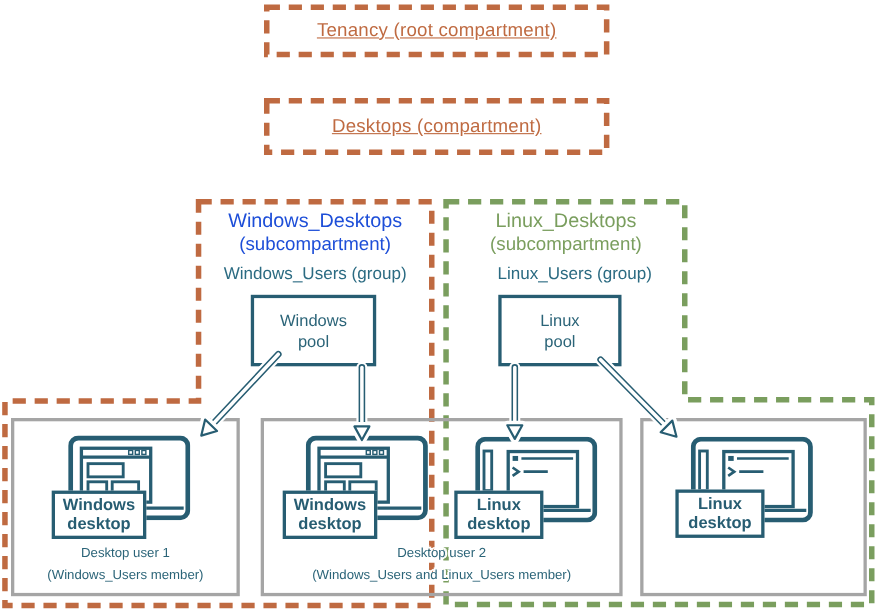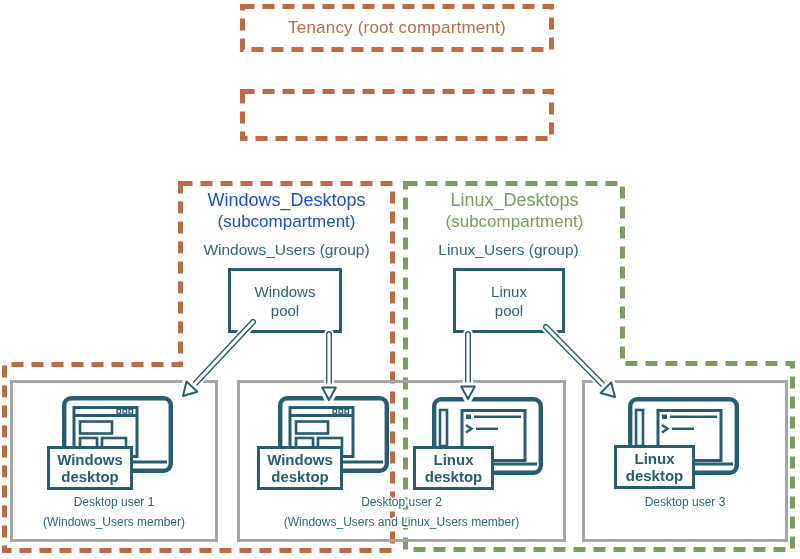--- a/index.html
+++ b/index.html
@@ -10,21 +10,21 @@
   .abs{position:absolute;}
   svg.layer{position:absolute;left:0;top:0;pointer-events:none;}
 
   
   .dash-orange{fill:none;stroke:#bf6a41;stroke-width:5;stroke-dasharray:12 8;}
   .dash-green{fill:none;stroke:#7a9e5e;stroke-width:5;stroke-dasharray:12 8;}
 
   
   .comp-label{
     display:flex;align-items:center;justify-content:center;
-    color:#bf6a41;font-size:17px;letter-spacing:.2px;white-space:nowrap;
+    color:#bf6a41;font-size:17px;letter-spacing:.2px;white-space:nowrap;text-decoration:underline;
   }
 
   
   .sub-header{text-align:center;white-space:nowrap;}
   .sub-title{font-size:18px;line-height:21px;}
   .sub-sub{font-size:17px;line-height:20px;}
   .orange-text{color:#1d4ed8;}
   .green-text{color:#7a9e5e;}
   .group-label{font-size:15.5px;line-height:18px;color:#2b6b82;text-align:center;white-space:nowrap;}
 
@@ -91,28 +91,29 @@
         <line x1="44" y1="31.8" x2="66" y2="31.8" stroke="#275d72" stroke-width="2.4"></line>
       </symbol>
     </defs>
     <rect class="dash-orange" x="242.5" y="6.5" width="309" height="43"></rect>
     <rect class="dash-orange" x="242.5" y="91.5" width="309" height="47"></rect>
     <path class="dash-orange" d="M180.5,183.5 H392.5 V550.5 H4.5 V364.5 H180.5 Z"></path>
     <path class="dash-green" d="M405.5,183.5 H622.5 V363.5 H792.5 V549.5 H405.5 Z"></path>
   </svg>
 
   <div class="abs comp-label" style="left:240px;top:4px;width:314px;height:48px;">Tenancy (root compartment)</div>
+  <div class="abs comp-label" style="left:240px;top:89px;width:314px;height:52px;">Desktops (compartment)</div>
 
   <div class="abs sub-header sub-title orange-text" style="left:178px;top:190px;width:217px;">Windows_Desktops</div>
   <div class="abs sub-header sub-sub orange-text" style="left:178px;top:212px;width:217px;">(subcompartment)</div>
   <div class="abs group-label" style="left:178px;top:241px;width:217px;">Windows_Users (group)</div>
 
   <div class="abs sub-header sub-title green-text" style="left:406px;top:190px;width:217px;">Linux_Desktops</div>
   <div class="abs sub-header sub-sub green-text" style="left:406px;top:212px;width:217px;">(subcompartment)</div>
-  <div class="abs group-label" style="left:400px;top:241px;width:217px;">Linux_Users (group)</div>
+  <div class="abs group-label" style="left:414px;top:241px;width:217px;">Linux_Users (group)</div>
 
   <div class="abs pool-box" style="left:228px;top:268px;width:114px;height:65px;">
     <span>Windows</span>
     <span>pool</span>
   </div>
   <div class="abs pool-box" style="left:453px;top:268px;width:112px;height:65px;">
     <span>Linux</span>
     <span>pool</span>
   </div>
 
@@ -183,16 +184,15 @@
 
   <div class="abs cap" style="left:10px;top:491px;width:208px;">
     <div class="cap-line1">Desktop user 1</div>
     <div class="cap-line2">(Windows_Users member)</div>
   </div>
   <div class="abs cap" style="left:237px;top:491px;width:329px;">
     <div class="cap-line1">Desktop user 2</div>
     <div class="cap-line2">(Windows_Users and Linux_Users member)</div>
   </div>
   <div class="abs cap" style="left:582px;top:491px;width:206px;">
-    <div class="cap-line1">Desktop user 3</div>
   </div>
 
 </div>
 
 </body></html>

